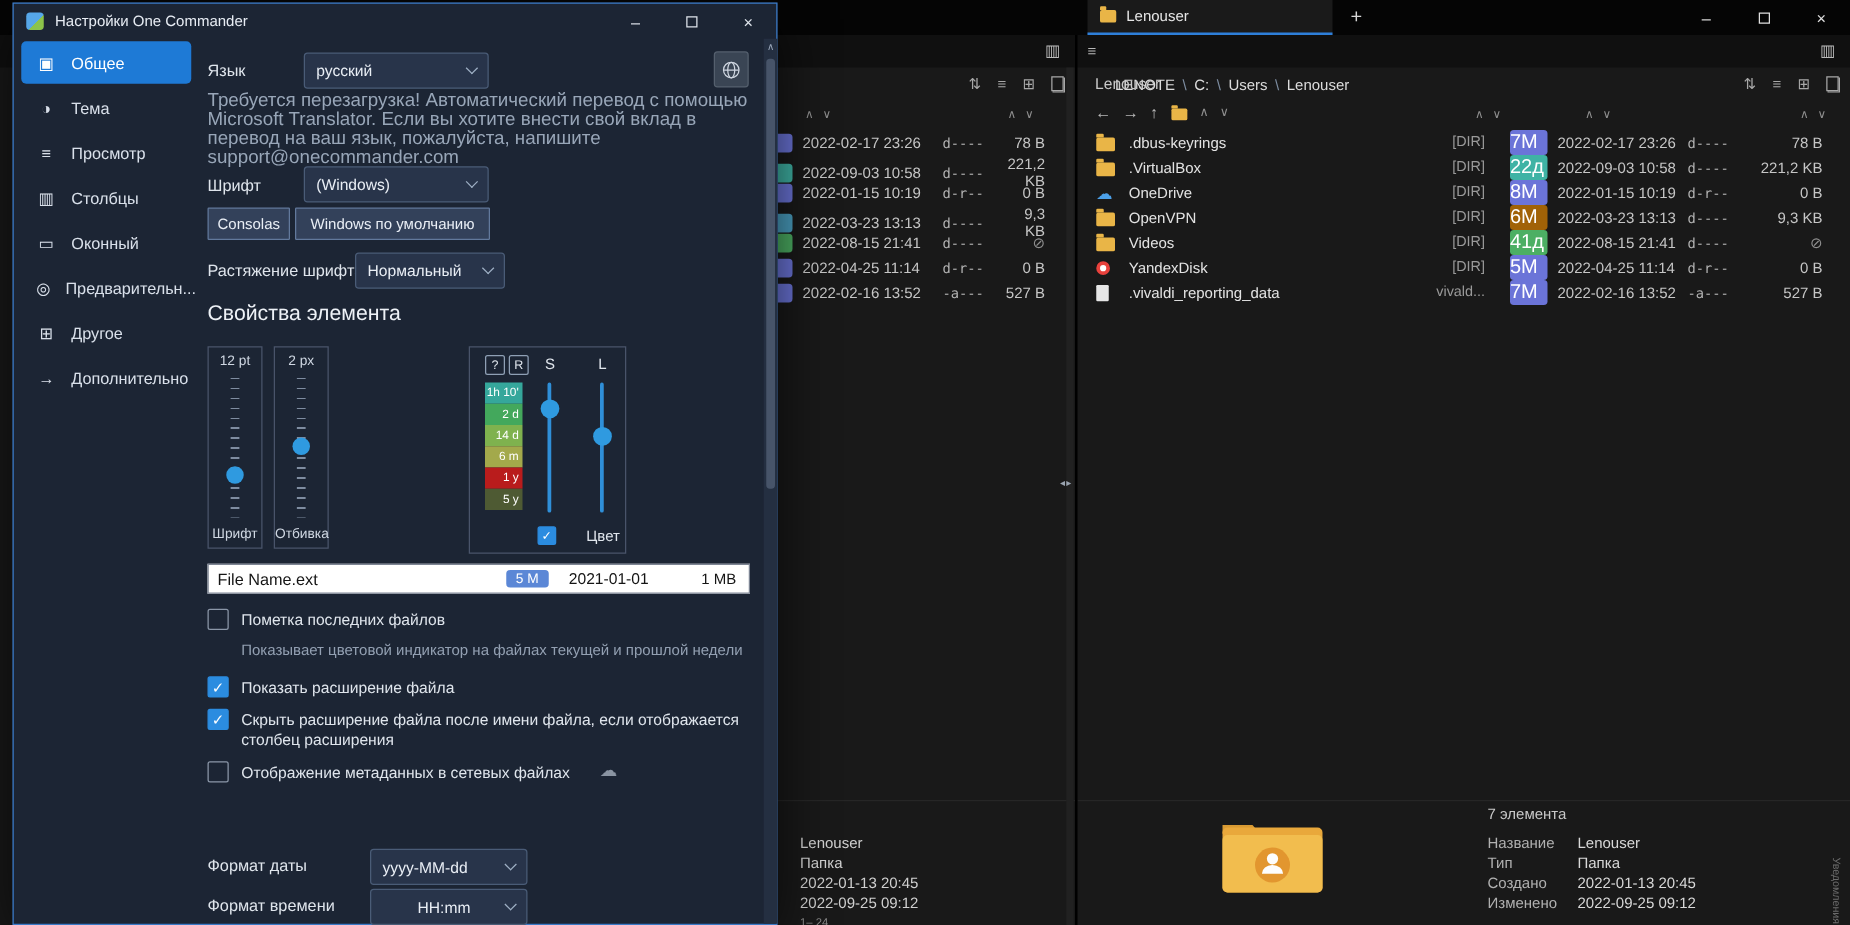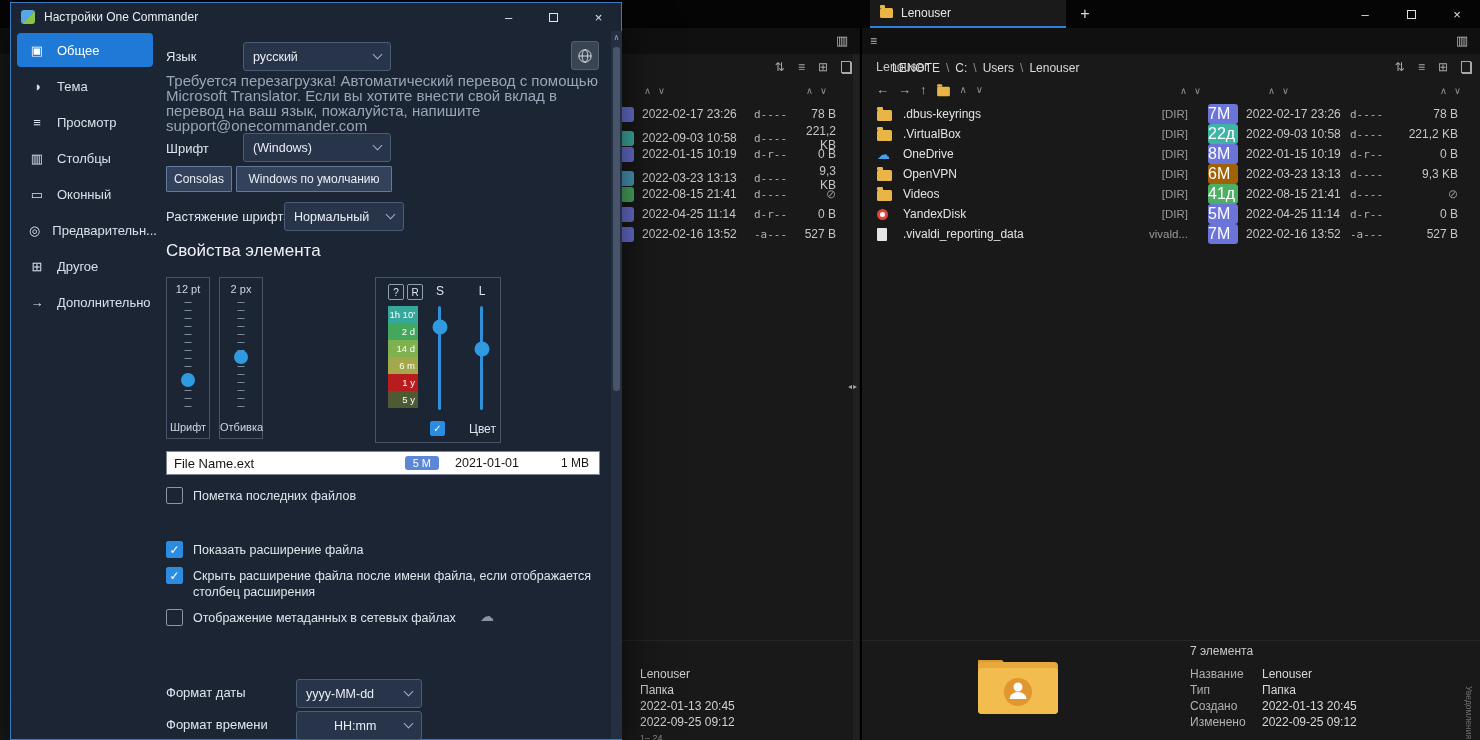--- a/index.html
+++ b/index.html
@@ -505,20 +505,21 @@
       <span class="pv-name">File Name.ext</span>
       <span class="pv-badge" style="background-color: rgb(91, 135, 214);">5 M</span>
       <span class="pv-date">2021-01-01</span>
       <span class="pv-size">1 MB</span>
     </div>
 
     <div class="chkrow" style="top:484px;">
       <span class="cb"></span>
       <span class="lab">Пометка последних файлов</span>
     </div>
+    <div class="desc" style="top:510px;">Показывает цветовой индикатор на файлах текущей и прошлой недели</div>
 
     <div class="chkrow" style="top:538px;">
       <span class="cb on"></span>
       <span class="lab">Показать расширение файла</span>
     </div>
 
     <div class="chkrow" style="top:564px;">
       <span class="cb on"></span>
       <span class="lab">Скрыть расширение файла после имени файла, если отображается столбец расширения</span>
     </div>

